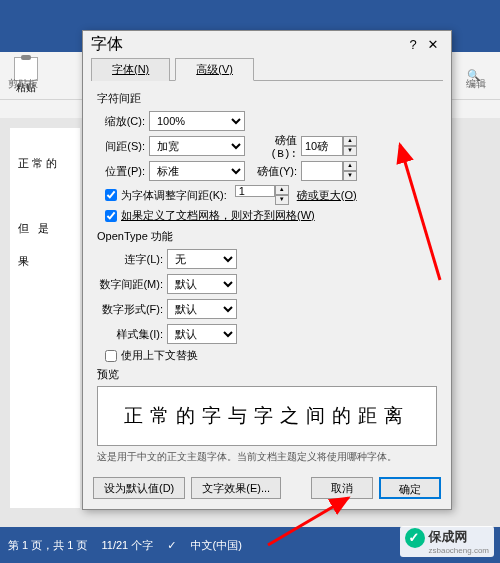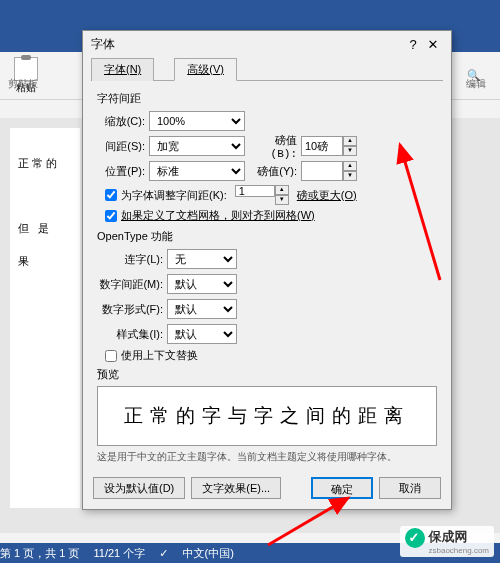--- a/index.html
+++ b/index.html
@@ -16,28 +16,28 @@
 .tab.file{background:#1e3e6e;}
 .share{margin-left:auto;border:1px solid #fff;padding:1px 6px;font-size:11px;display:flex;align-items:center;gap:3px;}
 .ribbon-row{height:48px;background:#f3f3f3;border-bottom:1px solid #d4d4d4;display:flex;align-items:center;padding:0 6px;gap:30px;position:relative;}
 .grp-label{position:absolute;bottom:8px;font-size:10px;color:#666;}
 .clip-grp{position:relative;height:100%;width:40px;display:flex;flex-direction:column;align-items:center;justify-content:center;}
 .paste-icon{width:24px;height:24px;background:#fff;border:1px solid #aaa;position:relative;}
 .paste-icon::before{content:"";position:absolute;top:-3px;left:6px;width:10px;height:5px;background:#888;border-radius:2px;}
 .doc-area{position:absolute;top:118px;left:0;right:0;bottom:30px;background:#e6e6e6;padding:10px;}
 .page{background:#fff;width:70px;height:380px;padding:10px 8px;font-size:18px;color:#000;writing-mode:horizontal-tb;}
 .page div{margin:18px 0;letter-spacing:3px;}
-.statusbar{position:absolute;bottom:0;left:0;right:0;height:20px;background:#2b579a;color:#fff;display:flex;align-items:center;padding:0 0;gap:14px;font-size:10px;}
+.statusbar{position:absolute;bottom:0;left:0;right:0;height:36px;background:#2b579a;color:#fff;display:flex;align-items:center;padding:0 8px;gap:14px;font-size:10px;}
 
 .dialog{position:absolute;top:30px;left:82px;width:370px;height:480px;background:#f0f0f0;border:1px solid #888;box-shadow:2px 2px 8px rgba(0,0,0,0.3);}
 .dlg-title{height:26px;display:flex;align-items:center;padding:0 8px;}
-.dlg-title span{flex:1;font-size:12px;}
+.dlg-title span{flex:1;font-size:16px;}
 .dlg-close,.dlg-help{width:20px;text-align:center;font-size:13px;cursor:pointer;}
 .dlg-tabs{display:flex;border-bottom:1px solid #aaa;margin:0 8px;}
-.dlg-tab{padding:3px 12px;border:1px solid #aaa;border-bottom:none;background:#e8e8e8;position:relative;top:1px;margin-right:20px;}
+.dlg-tab{padding:3px 20px;border:1px solid #aaa;border-bottom:none;background:#e8e8e8;position:relative;top:1px;margin-right:5px;}
 .dlg-tab.active{background:#f0f0f0;border-bottom:1px solid #f0f0f0;}
 .dlg-body{padding:6px 14px;}
 .section-label{font-size:11px;margin:4px 0;}
 .row{display:flex;align-items:center;margin:3px 0;height:22px;}
 .lbl{width:52px;text-align:right;padding-right:4px;}
 .lbl2{width:44px;text-align:right;padding-right:4px;}
 select,input[type=text]{height:20px;border:1px solid #999;background:#fff;padding:0 3px;font-size:11px;}
 .sel-w{width:96px;}
 .sel-s{width:70px;}
 .spinner{display:flex;}
@@ -200,22 +200,22 @@
       </div>
 
     <div class="section-label" style="margin-top:4px;">预览</div>
     <div class="preview">正常的字与字之间的距离</div>
     <div class="hint">这是用于中文的正文主题字体。当前文档主题定义将使用哪种字体。</div>
   </div>
   <div class="dlg-btns">
     <button class="btn">设为默认值(D)</button>
     <button class="btn">文字效果(E)...</button>
     <div class="spacer"></div>
+    <button class="btn" style="width:62px;">取消</button>
     <button class="btn primary" style="width:62px;">确定</button>
-    <button class="btn" style="width:62px;">取消</button>
   </div>
 </div>
 
 <svg style="position:absolute;top:0;left:0;width:500px;height:563px;pointer-events:none;">
   <defs>
       <marker id="ah" markerWidth="8" markerHeight="8" refX="6" refY="3" orient="auto">
         <polygon points="0 0, 7 3, 0 6" fill="#ff0000"></polygon>
       </marker>
     </defs>
   <line x1="440" y1="280" x2="400" y2="145" stroke="#ff0000" stroke-width="3" marker-end="url(#ah)"></line>

